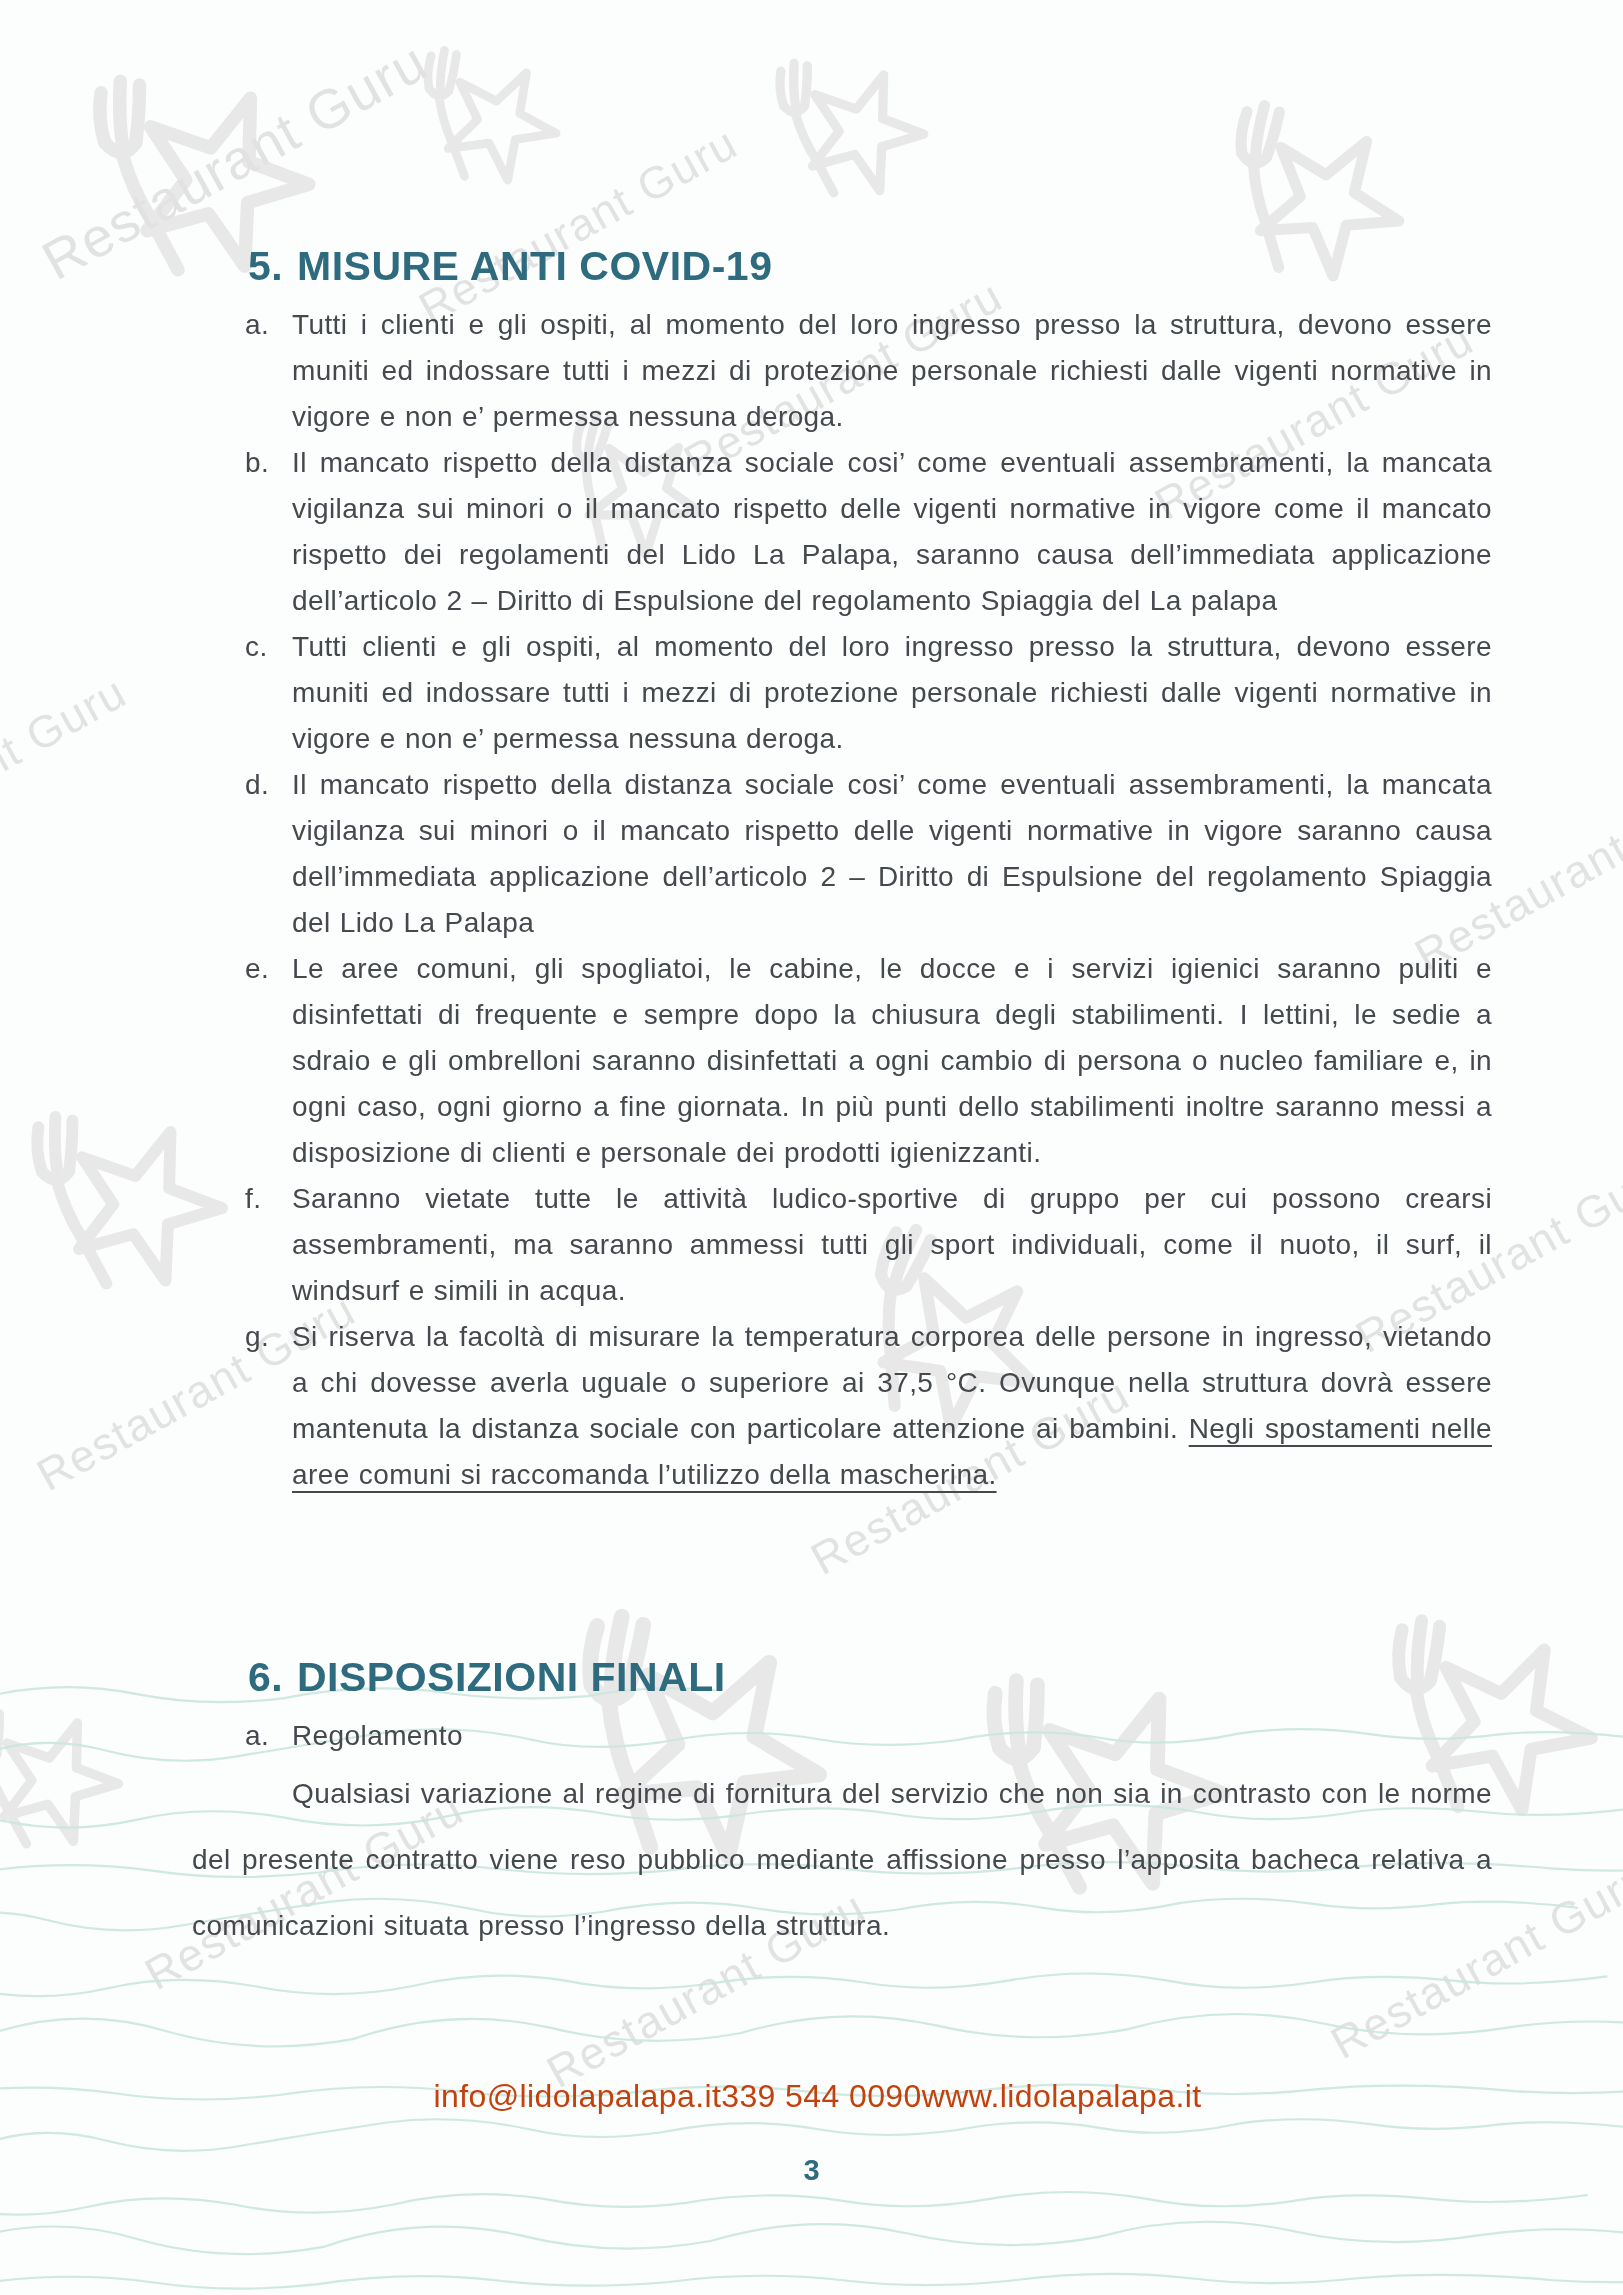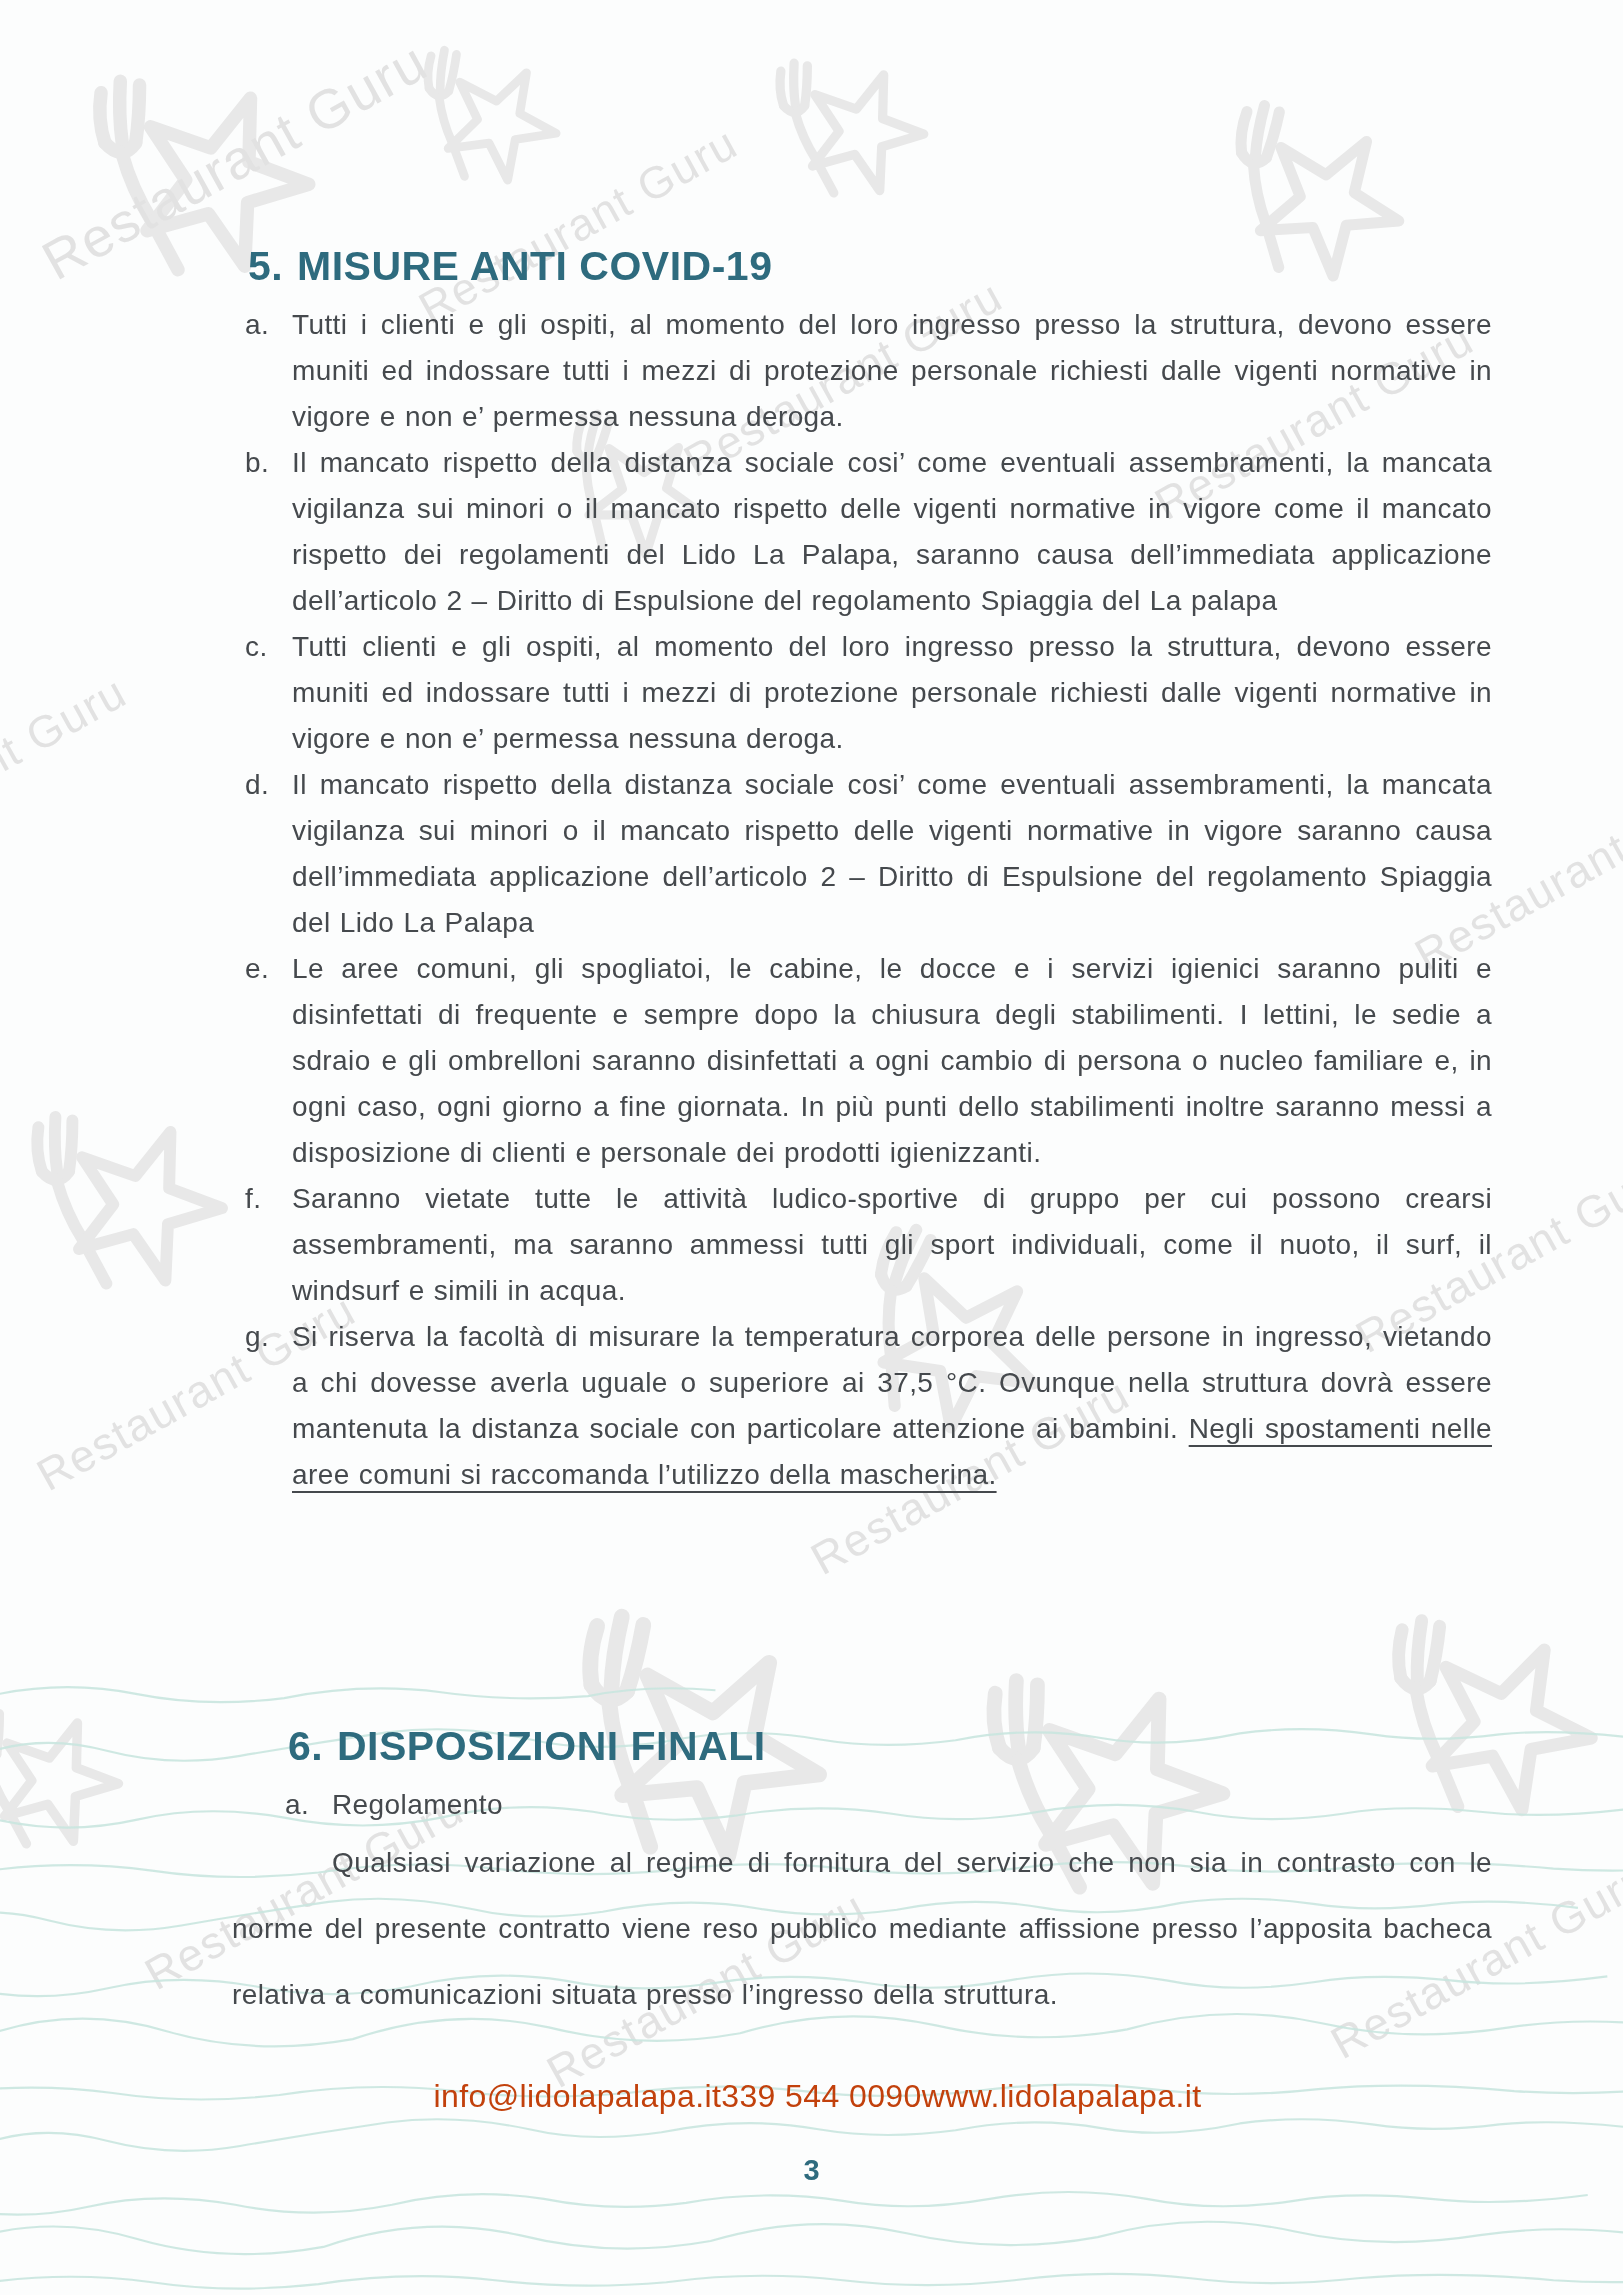--- a/index.html
+++ b/index.html
@@ -40,21 +40,21 @@
 
   .covid { padding-top:245px; }
 
   .list { margin:0 131px 0 292px; }
   .list-item { position:relative; text-align:justify;
     font-size:28px; line-height:46px; letter-spacing:0.4px; word-spacing:1px; }
   .marker { position:absolute; left:-47px; top:0; }
 
   .u { text-decoration:underline; text-decoration-thickness:2px; text-underline-offset:6.9px; }
 
-  .final { position:absolute; top:1725px; left:0; right:0;margin-left:40px; }
+  .final { position:absolute; top:1656px; left:0; right:0; }
   .final .list { margin-top:13.7px; }
   .final-para {
     margin:2px 131px 0 192px;
     text-indent:100px; text-align:justify;
     font-size:28px; line-height:66px; letter-spacing:0.4px; word-spacing:1px;
   }
 
   .footer-title {
     position:absolute; top:1998px; left:0; right:0;
     text-align:center; font-size:29px; color:#2f7082; letter-spacing:0.4px;

